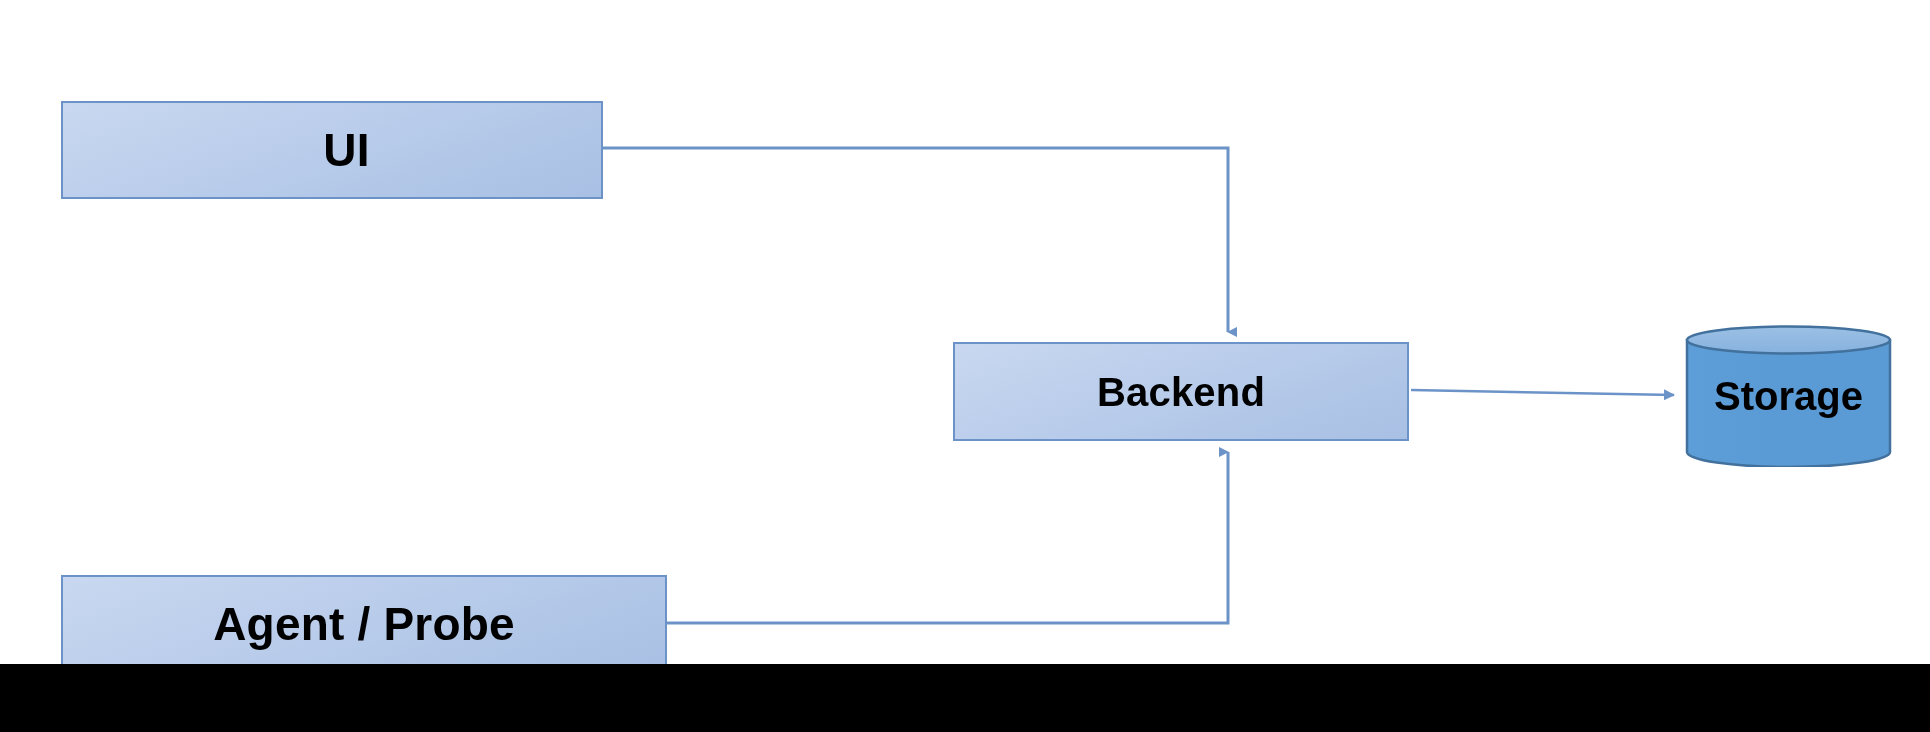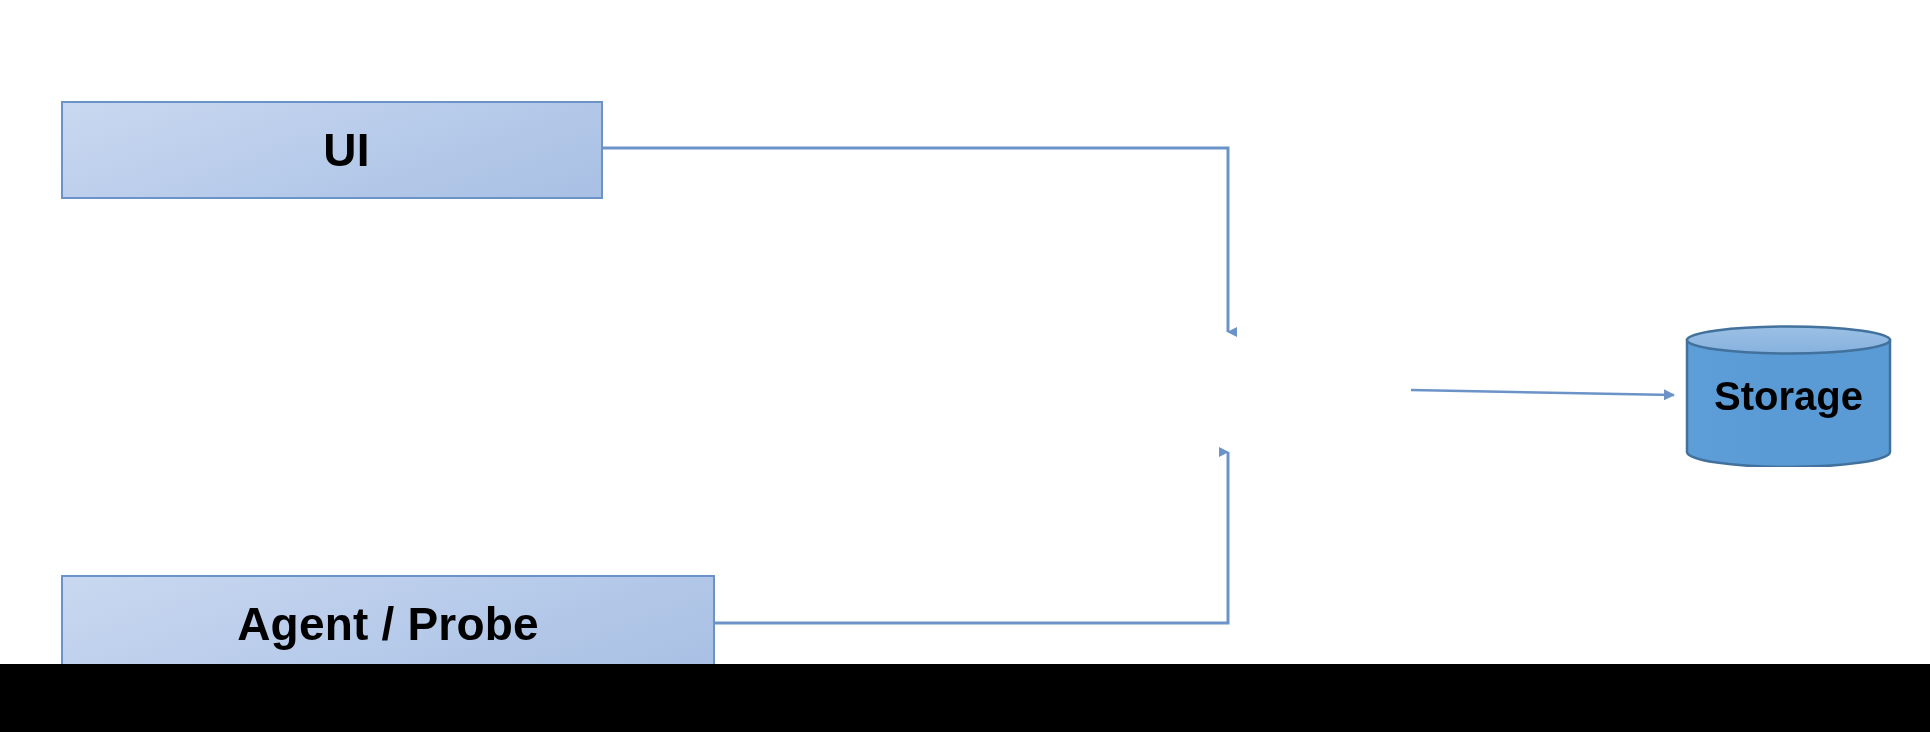--- a/index.html
+++ b/index.html
@@ -40,21 +40,21 @@
     top: 101px;
     width: 542px;
     height: 98px;
     padding-left: 29px;
   }
   #box-ui .node-label { font-size: 46px; }
 
   #box-agent {
     left: 61px;
     top: 575px;
-    width: 654px;
+    width: 606px;
     height: 98px;
   }
   #box-agent .node-label { font-size: 46px; }
 
   #box-backend {
     left: 953px;
     top: 342px;
     width: 456px;
     height: 99px;
   }
@@ -161,20 +161,23 @@
   </svg>
 
   <div class="node-box" id="box-ui">
     <span class="node-label">UI</span>
   </div>
 
   <div class="node-box" id="box-agent">
     <span class="node-label">Agent / Probe</span>
   </div>
 
+  <div class="node-box" id="box-backend">
+    <span class="node-label">Backend</span>
+  </div>
 
   <div id="cyl-storage">
     <svg class="cyl-svg" viewBox="0 0 207 142" width="207" height="142" xmlns="http://www.w3.org/2000/svg">
       <defs>
         <linearGradient id="cyl-body-grad" x1="0" y1="0" x2="1" y2="0">
           <stop offset="0%" stop-color="#5e9ed8"></stop>
           <stop offset="45%" stop-color="#5b9bd5"></stop>
           <stop offset="100%" stop-color="#5b9bd5"></stop>
         </linearGradient>
         <linearGradient id="cyl-top-grad" x1="0" y1="0" x2="0" y2="1">

